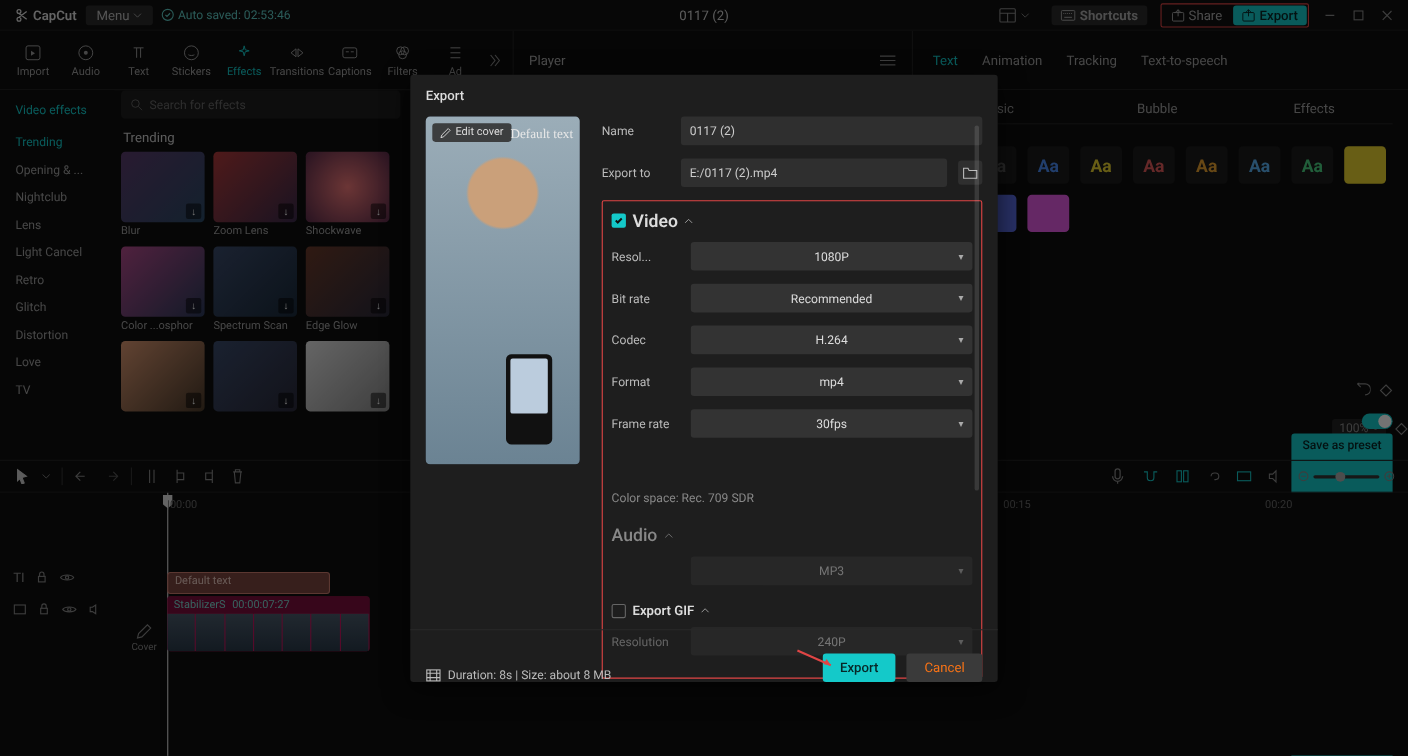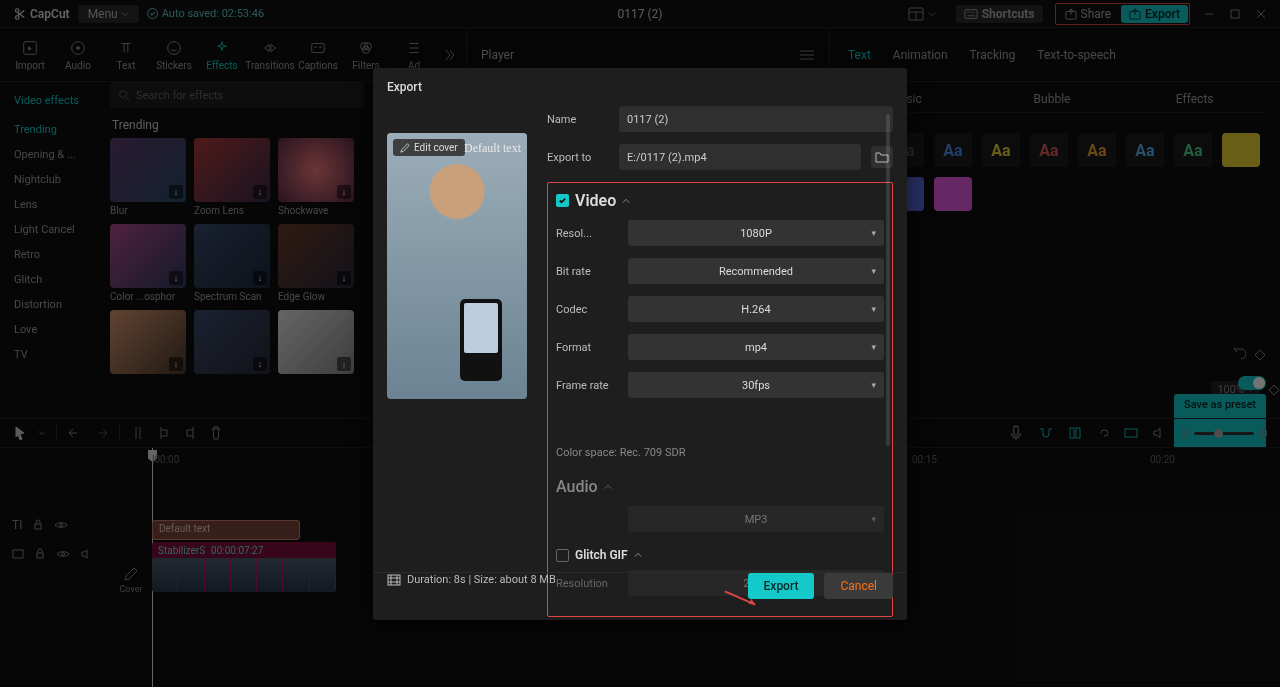--- a/index.html
+++ b/index.html
@@ -87,21 +87,21 @@
 .playhead { position:absolute; left:152px; top:0; bottom:0; width:1px; background:#ddd;}
 .playhead::before { content:''; position:absolute; left:-4px; top:2px; width:9px; height:12px; background:#ddd; clip-path:polygon(0 0,100% 0,100% 70%,50% 100%,0 70%);}
 .tl-tick-times { position:absolute; color:#666; font-size:10px;}
 
 
 .dim { position:absolute; inset:0; background:rgba(0,0,0,0.55); }
 .modal { position:absolute; left:373px; top:68px; width:534px; height:552px; background:#1e1e1e; border-radius:3px; box-shadow:0 6px 24px rgba(0,0,0,0.6);}
 .modal-title { padding:12px 14px; color:#ddd; font-size:12px; font-weight:500; }
 .modal-body { display:flex; padding:0 14px; gap:20px;}
 .cover-prev { width:140px; }
-.cover-img { width:140px; height:266px; border-radius:4px; background:linear-gradient(#6a7a8a,#3a4a5a); position:relative; overflow:hidden;margin-top:27px;}
+.cover-img { width:140px; height:316px; border-radius:4px; background:linear-gradient(#6a7a8a,#3a4a5a); position:relative; overflow:hidden;}
 .cover-person { position:absolute; inset:0; background:
   radial-gradient(circle at 50% 22%,#caa07a 0 12%,transparent 13%),
   linear-gradient(#9badb8,#6b8393);
 }
 .phone { position:absolute; left:52%; bottom:18px; width:42px; height:82px; background:#111; border-radius:5px; }
 .phone::after { content:''; position:absolute; inset:4px 4px 28px 4px; background:#bcd; border-radius:2px;}
 .edit-cover { position:absolute; left:6px; top:6px; background:rgba(50,50,50,0.9); color:#ddd; padding:3px 7px; border-radius:3px; font-size:10px; display:flex; align-items:center; gap:4px;}
 .def-text { position:absolute; right:6px; top:8px; color:#e8e8e8; font-size:12px; font-family:serif;}
 .form { flex:1; }
 .form-row { display:flex; align-items:center; margin-bottom:12px; gap:10px;}
@@ -112,21 +112,21 @@
 .sec-head { display:flex; align-items:center; gap:6px; color:#ddd; font-size:16px; font-weight:600; margin-bottom:10px;}
 .chk { width:13px; height:13px; background:#14c9c9; border-radius:2px; display:flex; align-items:center; justify-content:center;}
 .chk.off { background:transparent; border:1.5px solid #666;}
 .chk svg { width:9px; height:9px;}
 .select { flex:1; height:26px; background:#333; border-radius:3px; display:flex; align-items:center; justify-content:center; color:#ddd; font-size:11px; position:relative;}
 .select .car { position:absolute; right:8px; color:#aaa; font-size:9px;}
 .muted { color:#888; font-size:11px;margin-top:48px;}
 .sec-audio { margin-top:18px; }
 .sec-gif { margin-top:16px; display:flex; align-items:center; gap:6px;}
 .scrollthumb { position:absolute; right:3px; top:8px; width:4px; height:332px; background:rgba(255,255,255,0.12); border-radius:2px;}
-.modal-foot { position:absolute; left:0; right:0; bottom:0; height:48px; display:flex; align-items:flex-start; padding:0 14px; gap:10px; border-top:1px solid #2a2a2a;}
+.modal-foot { position:absolute; left:0; right:0; bottom:0; height:48px; display:flex; align-items:flex-end; padding:0 14px; gap:10px; border-top:1px solid #2a2a2a;}
 .dur-info { display:flex; align-items:center; gap:6px; color:#bbb; font-size:11px;}
 .foot-spacer { flex:1; }
 .btn { height:26px; padding:0 16px; border-radius:3px; font-size:12px; display:flex; align-items:center;}
 .btn.primary { background:#14c9c9; color:#072626; font-weight:500;}
 .btn.secondary { background:#3a3a3a; color:#f97316;}
 .arrow { position:absolute; left:723px; bottom:78px; width:38px; height:20px; pointer-events:none;}
 .arrow svg { width:100%; height:100%; overflow:visible;}
 
 svg { display:block; }
 </style>
@@ -648,21 +648,21 @@
               <label></label>
               <div class="select">
                 <span>MP3</span>
                 <span class="car">▾</span>
               </div>
             </div>
         </div>
 
         <div class="sec-gif">
           <span class="chk off"></span>
-          <span style="color:#ddd;font-weight:600">Glitch GIF</span>
+          <span style="color:#ddd;font-weight:600">Export GIF</span>
           <svg width="8" height="8" viewBox="0 0 10 10">
               <path d="M1 7l4-4 4 4" stroke="#aaa" fill="none"></path>
             </svg>
         </div>
         <div class="form-row" style="opacity:.45;margin-top:8px">
             <label>Resolution</label>
             <div class="select">
               <span>240P</span>
               <span class="car">▾</span>
             </div>

